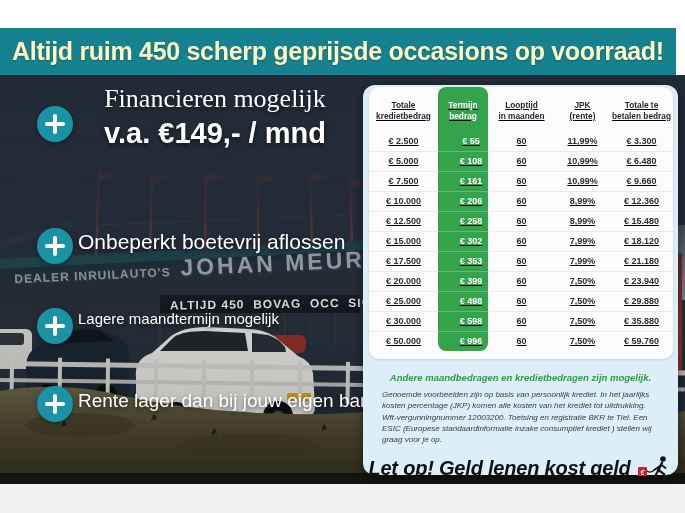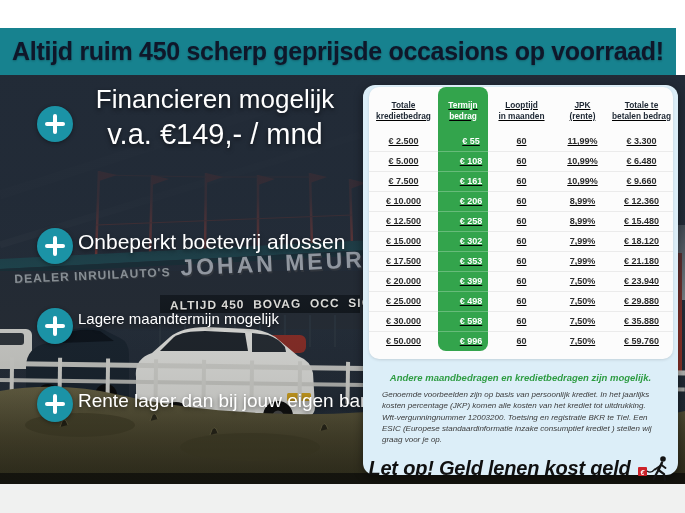--- a/index.html
+++ b/index.html
@@ -3,21 +3,21 @@
 <meta charset="utf-8">
 <style>
   html,body{margin:0;padding:0;background:#ffffff;}
   .stage{position:relative;width:685px;height:513px;background:#ffffff;overflow:hidden;
          font-family:"Liberation Sans",sans-serif;}
 
   
   .top-strip{position:absolute;left:0;top:0;width:685px;height:28px;background:#ffffff;}
   .banner{position:absolute;left:0;top:28px;width:676px;height:47px;background:#17828f;
           display:flex;align-items:center;justify-content:center;}
-  .banner span{color:#0f172a;font-size:25px;font-weight:700;letter-spacing:-0.3px;
+  .banner span{color:#fef9c3;font-size:25px;font-weight:700;letter-spacing:-0.3px;
                text-shadow:0 1px 2px rgba(0,0,0,0.25);white-space:nowrap;}
 
   
   .photo{position:absolute;left:0;top:75px;width:685px;height:409px;background:#27303c;overflow:hidden;}
   .photo svg{position:absolute;left:0;top:0;}
   .photo-overlay{position:absolute;left:0;top:0;width:685px;height:409px;pointer-events:none;
       background:linear-gradient(180deg,rgba(33,42,54,0.92) 0%,rgba(33,42,54,0.88) 30%,
                  rgba(30,38,49,0.45) 48%,rgba(18,22,28,0.12) 62%,rgba(10,12,10,0.25) 100%);}
   .sign-dealer{position:absolute;left:14px;top:178px;width:400px;display:flex;align-items:baseline;gap:10px;
                transform:rotate(-2.6deg);white-space:nowrap;}
@@ -30,22 +30,22 @@
               text-shadow:0 1px 1px rgba(0,0,0,0.6);}
 
   
   .plus{position:absolute;width:36px;height:36px;border-radius:50%;background:#1b93a6;
         box-shadow:0 1px 4px rgba(0,0,0,0.4);}
   .plus::before,.plus::after{content:"";position:absolute;background:#ffffff;border-radius:2px;}
   .plus::before{left:8px;top:16px;width:20px;height:4px;}
   .plus::after{left:16px;top:8px;width:4px;height:20px;}
   .usp-text{position:absolute;color:#ffffff;text-shadow:0 2px 4px rgba(0,0,0,0.55);white-space:nowrap;}
   .usp1{left:70px;top:84px;width:290px;text-align:center;}
-  .usp1 .l1{font-size:26px;font-weight:400;}
-  .usp1 .l2{font-size:29px;font-weight:400;margin-top:3px;}
+  .usp1 .l1{font-size:26px;font-weight:400;font-family:Liberation Serif, serif;}
+  .usp1 .l2{font-size:29px;font-weight:700;margin-top:3px;}
   .usp2{left:78px;top:230px;font-size:21px;}
   .usp3{left:78px;top:310px;font-size:15px;}
   .usp4{left:78px;top:390px;font-size:19px;}
 
   
   .panel{position:absolute;left:363px;top:85px;width:315px;height:390px;background:#dceef8;
          border-radius:12px;box-shadow:0 3px 10px rgba(0,0,0,0.45);}
   .card{position:absolute;left:6px;top:2px;width:304px;height:272px;background:#fcfcfc;
         border-radius:10px;box-shadow:0 1px 3px rgba(0,0,0,0.12);text-decoration:underline;}
   .green-col{position:absolute;left:69px;top:0;width:50px;height:264px;background:#33a44c;border-radius:8px;}

